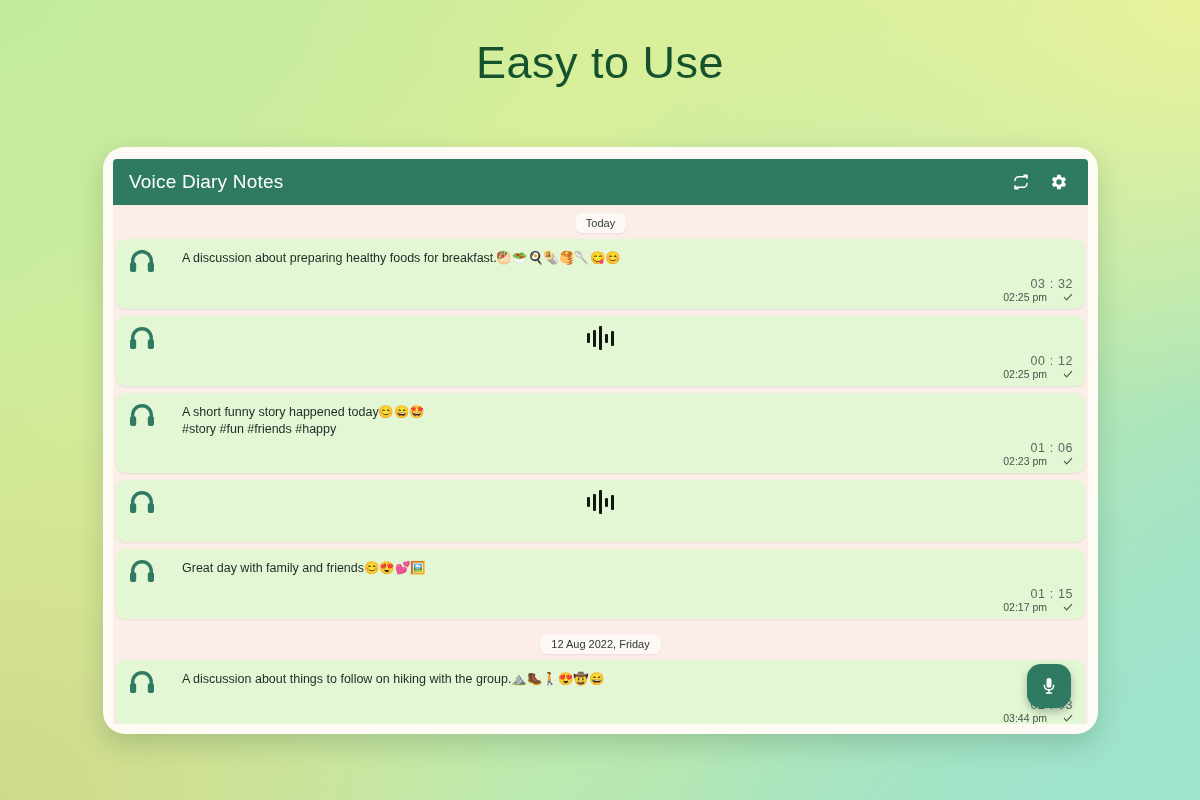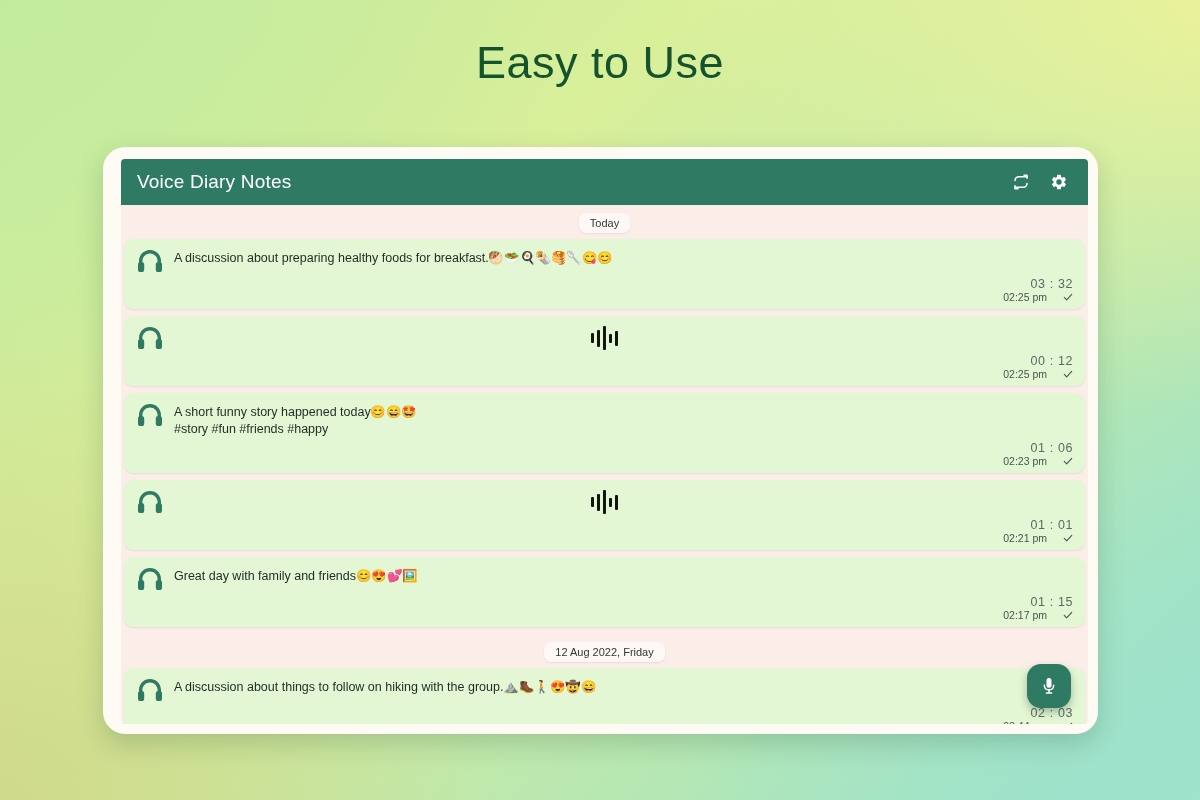--- a/index.html
+++ b/index.html
@@ -37,21 +37,21 @@
   
   .app-shell {
     position: absolute;
     left: 103px;
     top: 147px;
     width: 995px;
     height: 587px;
     background: #fdfbf3;
     border-radius: 22px;
     box-shadow: 0 10px 26px rgba(40, 80, 55, 0.22);
-    padding: 12px 10px 10px 18px;
+    padding: 12px 10px 10px 10px;
     overflow: hidden;
   }
 
   .app-inner {
     width: 100%;
     height: 100%;
     border-radius: 4px;
     overflow: hidden;
     display: flex;
     flex-direction: column;
@@ -120,21 +120,21 @@
     background: #e4f7d4;
     border-radius: 9px;
     box-shadow: 0 1px 2px rgba(0,0,0,0.08);
     padding: 9px 12px 6px 12px;
     min-height: 62px;
     cursor: pointer;
   }
   .note-top {
     display: flex;
     align-items: flex-start;
-    gap: 10px;
+    gap: 26px;
     position: relative;
   }
   .headphone {
     flex: 0 0 auto;
     width: 28px;
     height: 24px;
     margin-top: 1px;
   }
   .headphone svg { display: block; }
 
@@ -336,31 +336,20 @@
             </svg>
           </span>
           <div class="waveform">
             <span class="wf1"></span>
               <span class="wf2"></span>
               <span class="wf3"></span>
               <span class="wf4"></span>
               <span class="wf5"></span>
           </div>
         </div>
-        <div class="note-bottom">
-          <span class="note-duration">01 : 01</span>
-          <span class="note-meta">
-            <span>02:21 pm</span>
-            <span class="tick">
-              <svg width="10" height="10" viewBox="0 0 12 12" fill="none" stroke="#47544c" stroke-width="1.3" stroke-linecap="round" stroke-linejoin="round">
-                  <polyline points="1.5 6.5 4.4 9.4 10.5 2.8"></polyline>
-                </svg>
-            </span>
-          </span>
-        </div>
       </div>
 
       <div class="note-card">
         <div class="note-top">
           <span class="headphone">
             <svg width="28" height="24" viewBox="0 0 28 24" fill="#2f7a63">
               <path d="M14 1C7.9 1 3 5.9 3 12v3.2h3.4V12c0-4.2 3.4-7.6 7.6-7.6s7.6 3.4 7.6 7.6v3.2H25V12c0-6.1-4.9-11-11-11z"></path>
               <rect x="2" y="13" width="6.2" height="10" rx="2.6"></rect>
               <rect x="19.8" y="13" width="6.2" height="10" rx="2.6"></rect>
             </svg>

